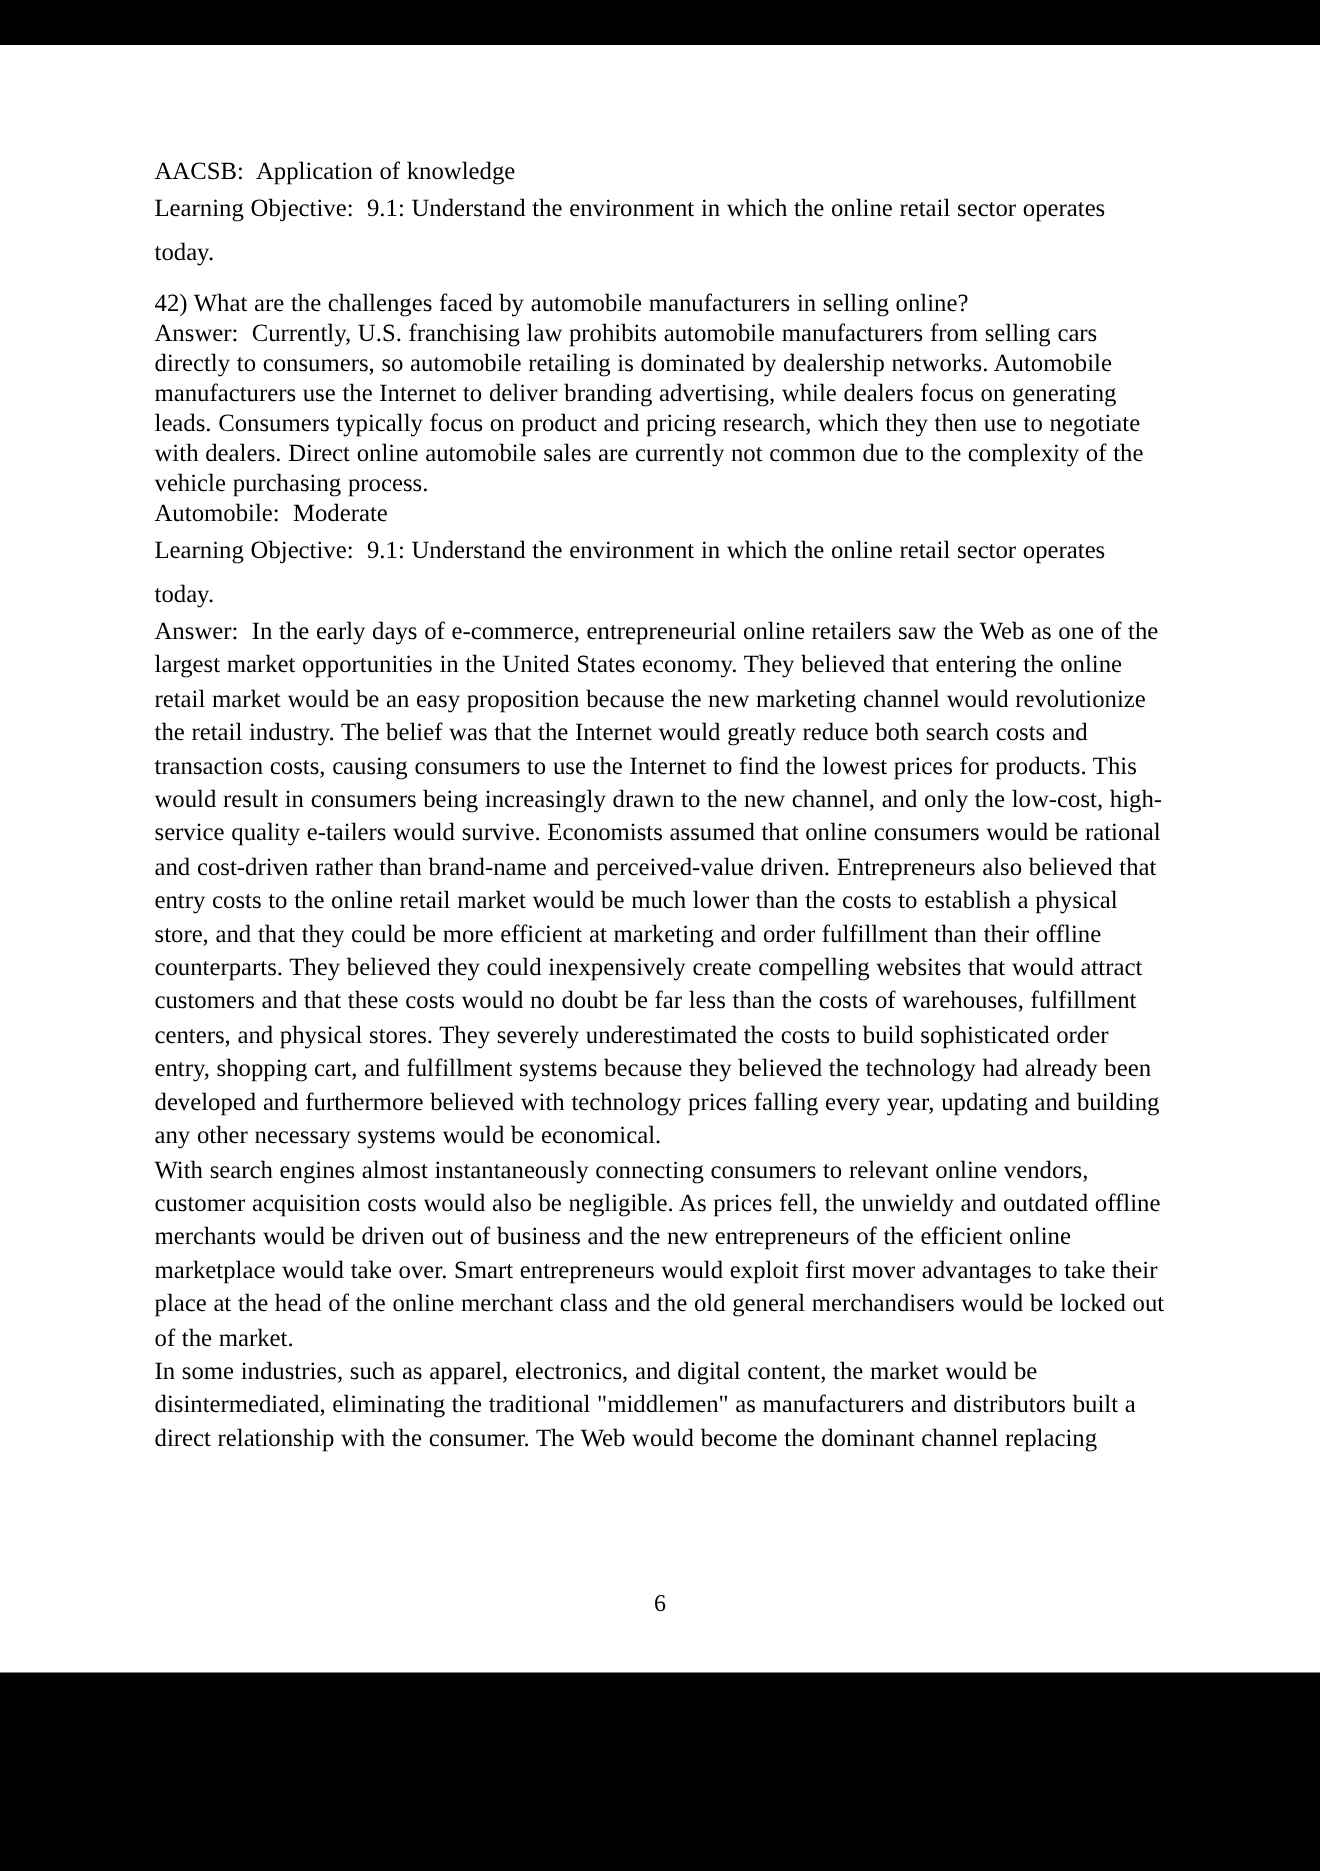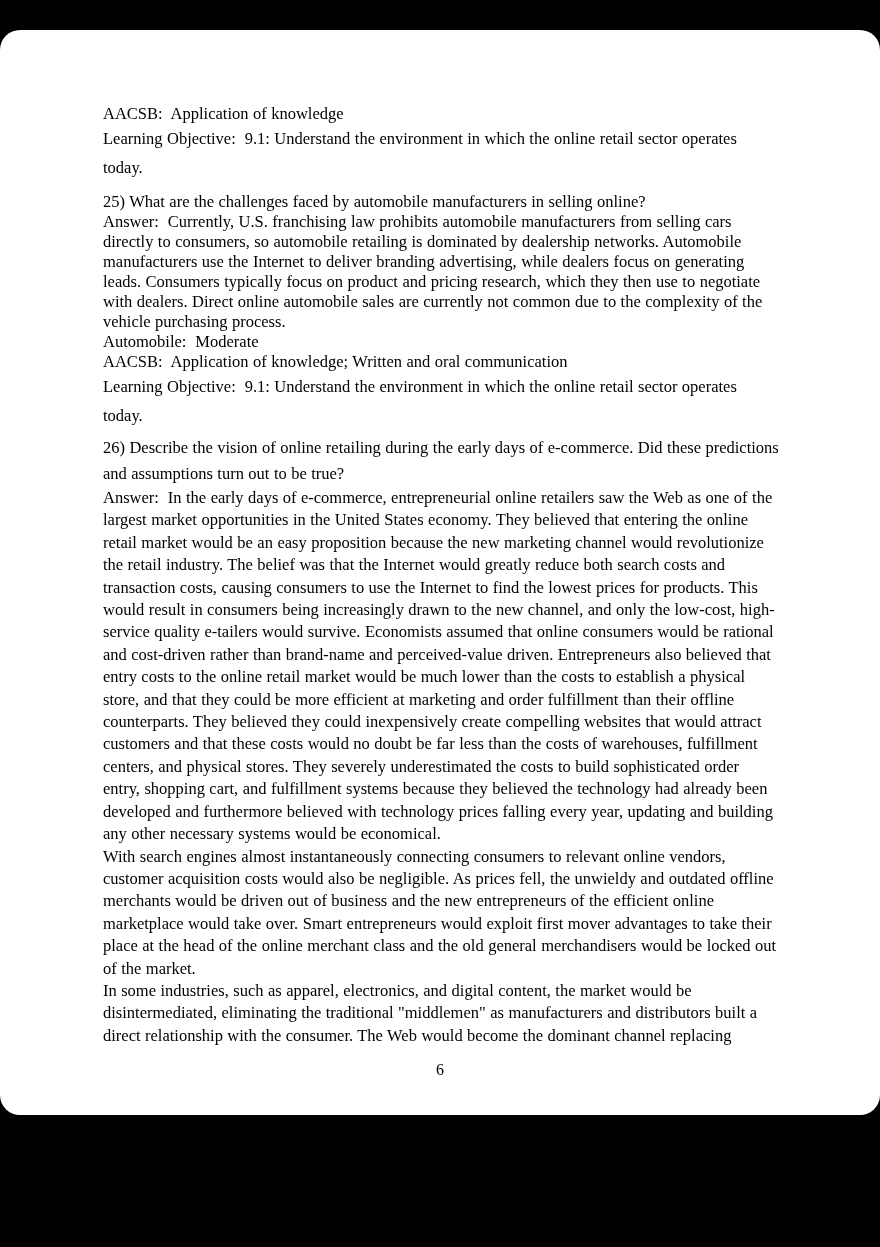--- a/index.html
+++ b/index.html
@@ -14,21 +14,20 @@
     font-family: "Liberation Serif", "DejaVu Serif", serif;
   }
   .page {
     position: absolute;
     top: 30px;
     left: 0;
     width: 880px;
     height: 1085px;
     background: #ffffff;
     color: #000000;
-    border-radius: 20px;
   }
   .content {
     position: absolute;
     top: 74px;
     left: 103px;
     width: 676px;
     font-size: 16.5px;
   }
   .content p {
     margin: 0;
@@ -51,24 +50,22 @@
     line-height: 18px;
   }
 </style>
 </head>
 <body>
 
 <div class="page">
   <div class="content">
     <p class="tight">AACSB:  Application of knowledge</p>
     <p class="loose">Learning Objective:  9.1: Understand the environment in which the online retail sector operates today.</p>
-    <p class="tight gap-before">25) What are the challenges faced by automobile manufacturers in selling online?</p>
+    <p class="tight gap-before">42) What are the challenges faced by automobile manufacturers in selling online?</p>
     <p class="tight">Answer:  Currently, U.S. franchising law prohibits automobile manufacturers from selling cars directly to consumers, so automobile retailing is dominated by dealership networks. Automobile manufacturers use the Internet to deliver branding advertising, while dealers focus on generating leads. Consumers typically focus on product and pricing research, which they then use to negotiate with dealers. Direct online automobile sales are currently not common due to the complexity of the vehicle purchasing process.</p>
     <p class="tight">Automobile:  Moderate</p>
-    <p class="tight">AACSB:  Application of knowledge; Written and oral communication</p>
     <p class="loose">Learning Objective:  9.1: Understand the environment in which the online retail sector operates today.</p>
-    <p class="q26 gap-before-sm">26) Describe the vision of online retailing during the early days of e-commerce. Did these predictions and assumptions turn out to be true?</p>
     <p class="ans26">Answer:  In the early days of e-commerce, entrepreneurial online retailers saw the Web as one of the largest market opportunities in the United States economy. They believed that entering the online retail market would be an easy proposition because the new marketing channel would revolutionize the retail industry. The belief was that the Internet would greatly reduce both search costs and transaction costs, causing consumers to use the Internet to find the lowest prices for products. This would result in consumers being increasingly drawn to the new channel, and only the low-cost, high-service quality e-tailers would survive. Economists assumed that online consumers would be rational and cost-driven rather than brand-name and perceived-value driven. Entrepreneurs also believed that entry costs to the online retail market would be much lower than the costs to establish a physical store, and that they could be more efficient at marketing and order fulfillment than their offline counterparts. They believed they could inexpensively create compelling websites that would attract customers and that these costs would no doubt be far less than the costs of warehouses, fulfillment centers, and physical stores. They severely underestimated the costs to build sophisticated order entry, shopping cart, and fulfillment systems because they believed the technology had already been developed and furthermore believed with technology prices falling every year, updating and building any other necessary systems would be economical.</p>
     <p class="ans26">With search engines almost instantaneously connecting consumers to relevant online vendors, customer acquisition costs would also be negligible. As prices fell, the unwieldy and outdated offline merchants would be driven out of business and the new entrepreneurs of the efficient online marketplace would take over. Smart entrepreneurs would exploit first mover advantages to take their place at the head of the online merchant class and the old general merchandisers would be locked out of the market.</p>
     <p class="ans26">In some industries, such as apparel, electronics, and digital content, the market would be disintermediated, eliminating the traditional "middlemen" as manufacturers and distributors built a direct relationship with the consumer. The Web would become the dominant channel replacing</p>
   </div>
   <div class="page-number">6</div>
 </div>
 
 </body></html>

